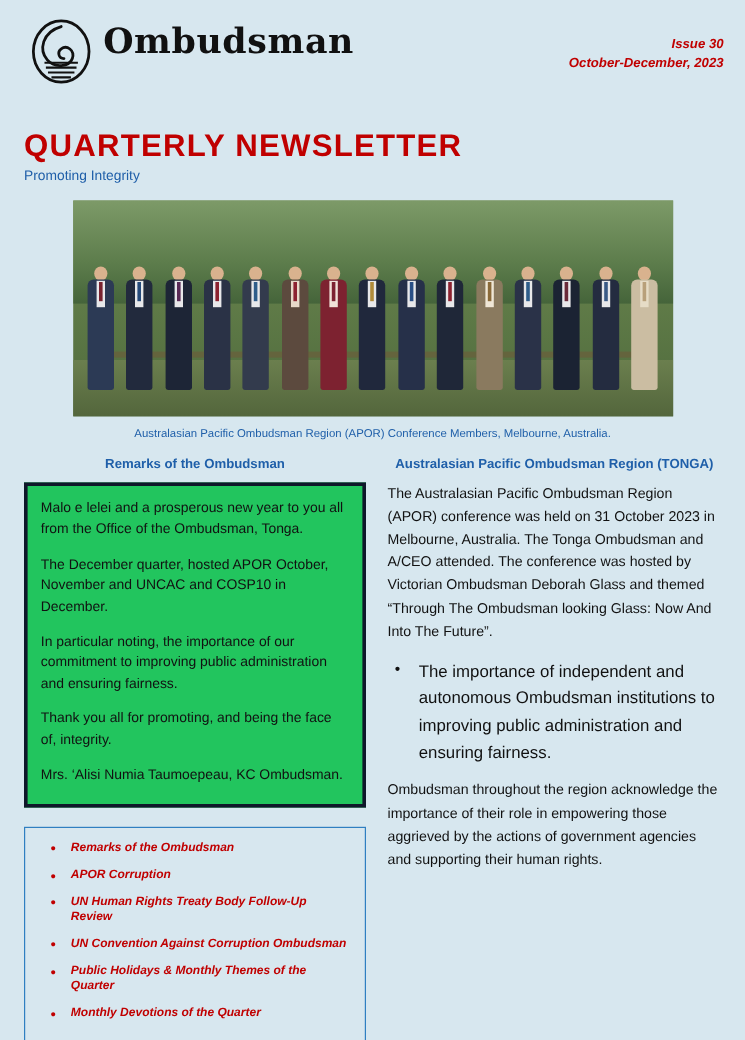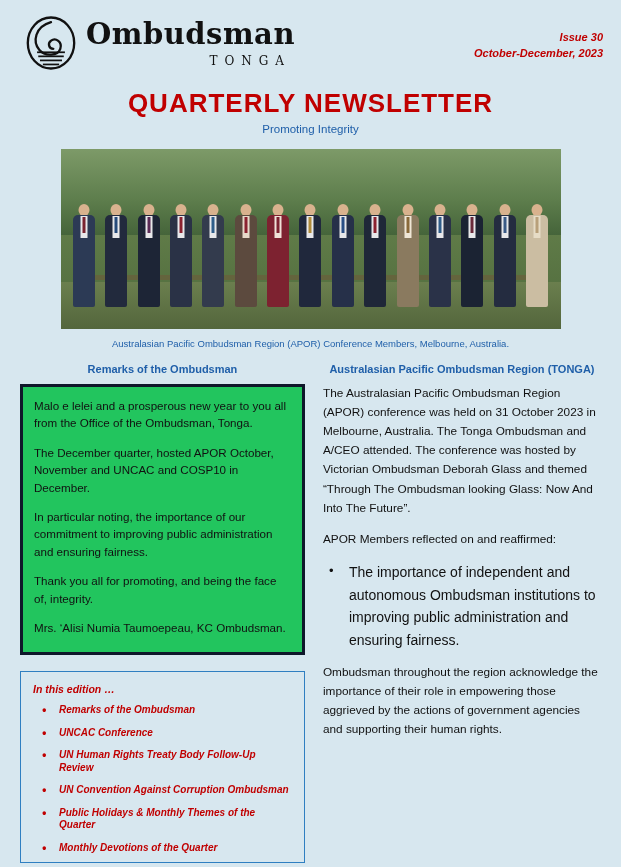--- a/index.html
+++ b/index.html
@@ -67,22 +67,22 @@
     text-align: right;
     color: #c00000;
     font-size: 11px;
     font-weight: bold;
     font-style: italic;
     line-height: 1.45;
   }
 
   
   .title-block {
-    text-align: center;
-    margin-top: 2px;
+    margin-top: 20px;
+    padding-left: 20px;
   }
   .main-title {
     color: #c00000;
     font-size: 26px;
     font-weight: bold;
     letter-spacing: 1px;
     font-family: "Liberation Sans", sans-serif;
   }
   .sub-title {
     color: #1f5fa9;
@@ -300,21 +300,20 @@
       <svg class="logo-mark" viewBox="0 0 100 100">
         <ellipse cx="50" cy="50" rx="40" ry="44" fill="none" stroke="#111" stroke-width="4"></ellipse>
         <path d="M50 14 C22 22 18 48 30 62 C40 74 62 72 66 60 C70 48 58 40 50 46 C44 50 46 60 54 60" fill="none" stroke="#111" stroke-width="4" stroke-linecap="round"></path>
         <path d="M26 66 L74 66" stroke="#111" stroke-width="3"></path>
         <path d="M28 73 L72 73" stroke="#111" stroke-width="3"></path>
         <path d="M31 80 L69 80" stroke="#111" stroke-width="3"></path>
         <path d="M36 87 L64 87" stroke="#111" stroke-width="3"></path>
       </svg>
       <div class="logo-text">
         <div class="logo-title">Ombudsman</div>
-        <div class="logo-sub">TONGA</div>
       </div>
     </div>
     <div class="issue-block">
       <div>Issue 30</div>
       <div>October-December, 2023</div>
     </div>
   </div>
 
   <div class="title-block">
     <div class="main-title">QUARTERLY  NEWSLETTER</div>
@@ -429,38 +428,36 @@
       <div class="col-head">Remarks of the Ombudsman</div>
       <div class="remarks-box">
         <p>Malo e lelei and a prosperous new year to you all from the Office of the Ombudsman, Tonga.</p>
         <p>The December quarter, hosted APOR October, November and UNCAC and COSP10 in December.</p>
         <p>In particular noting, the importance of our commitment to improving public administration and ensuring fairness.</p>
         <p>Thank you all for promoting, and being the face of, integrity.</p>
         <p>Mrs. ‘Alisi Numia Taumoepeau, KC Ombudsman.</p>
       </div>
 
       <div class="edition-box">
-        <div class="edition-title">In this edition …</div>
         <ul class="edition-list">
           <li>Remarks of the Ombudsman</li>
-          <li>UNCAC Conference</li>
+          <li>APOR Corruption</li>
           <li>UN Human Rights Treaty Body Follow-Up Review</li>
           <li>UN Convention Against Corruption Ombudsman</li>
           <li>Public Holidays &amp; Monthly Themes of the Quarter</li>
           <li>Monthly Devotions of the Quarter</li>
 
         </ul>
       </div>
     </div>
 
     <div class="col-right">
       <div class="col-head">Australasian Pacific Ombudsman Region (TONGA)</div>
       <div class="right-text">
         <p>The Australasian Pacific Ombudsman Region (APOR) conference was held on 31 October 2023 in Melbourne, Australia. The Tonga Ombudsman and A/CEO attended. The conference was hosted by Victorian Ombudsman Deborah Glass and themed “Through The Ombudsman looking Glass: Now And Into The Future”.</p>
-        <p>APOR Members reflected on and reaffirmed:</p>
         <ul class="bullets">
           <li>The importance of independent and autonomous Ombudsman institutions to improving public administration and ensuring fairness.</li>
         </ul>
         <p>Ombudsman throughout the region acknowledge the importance of their role in empowering those aggrieved by the actions of government agencies and supporting their human rights.</p>
       </div>
     </div>
 
   </div>
 </div>
 

